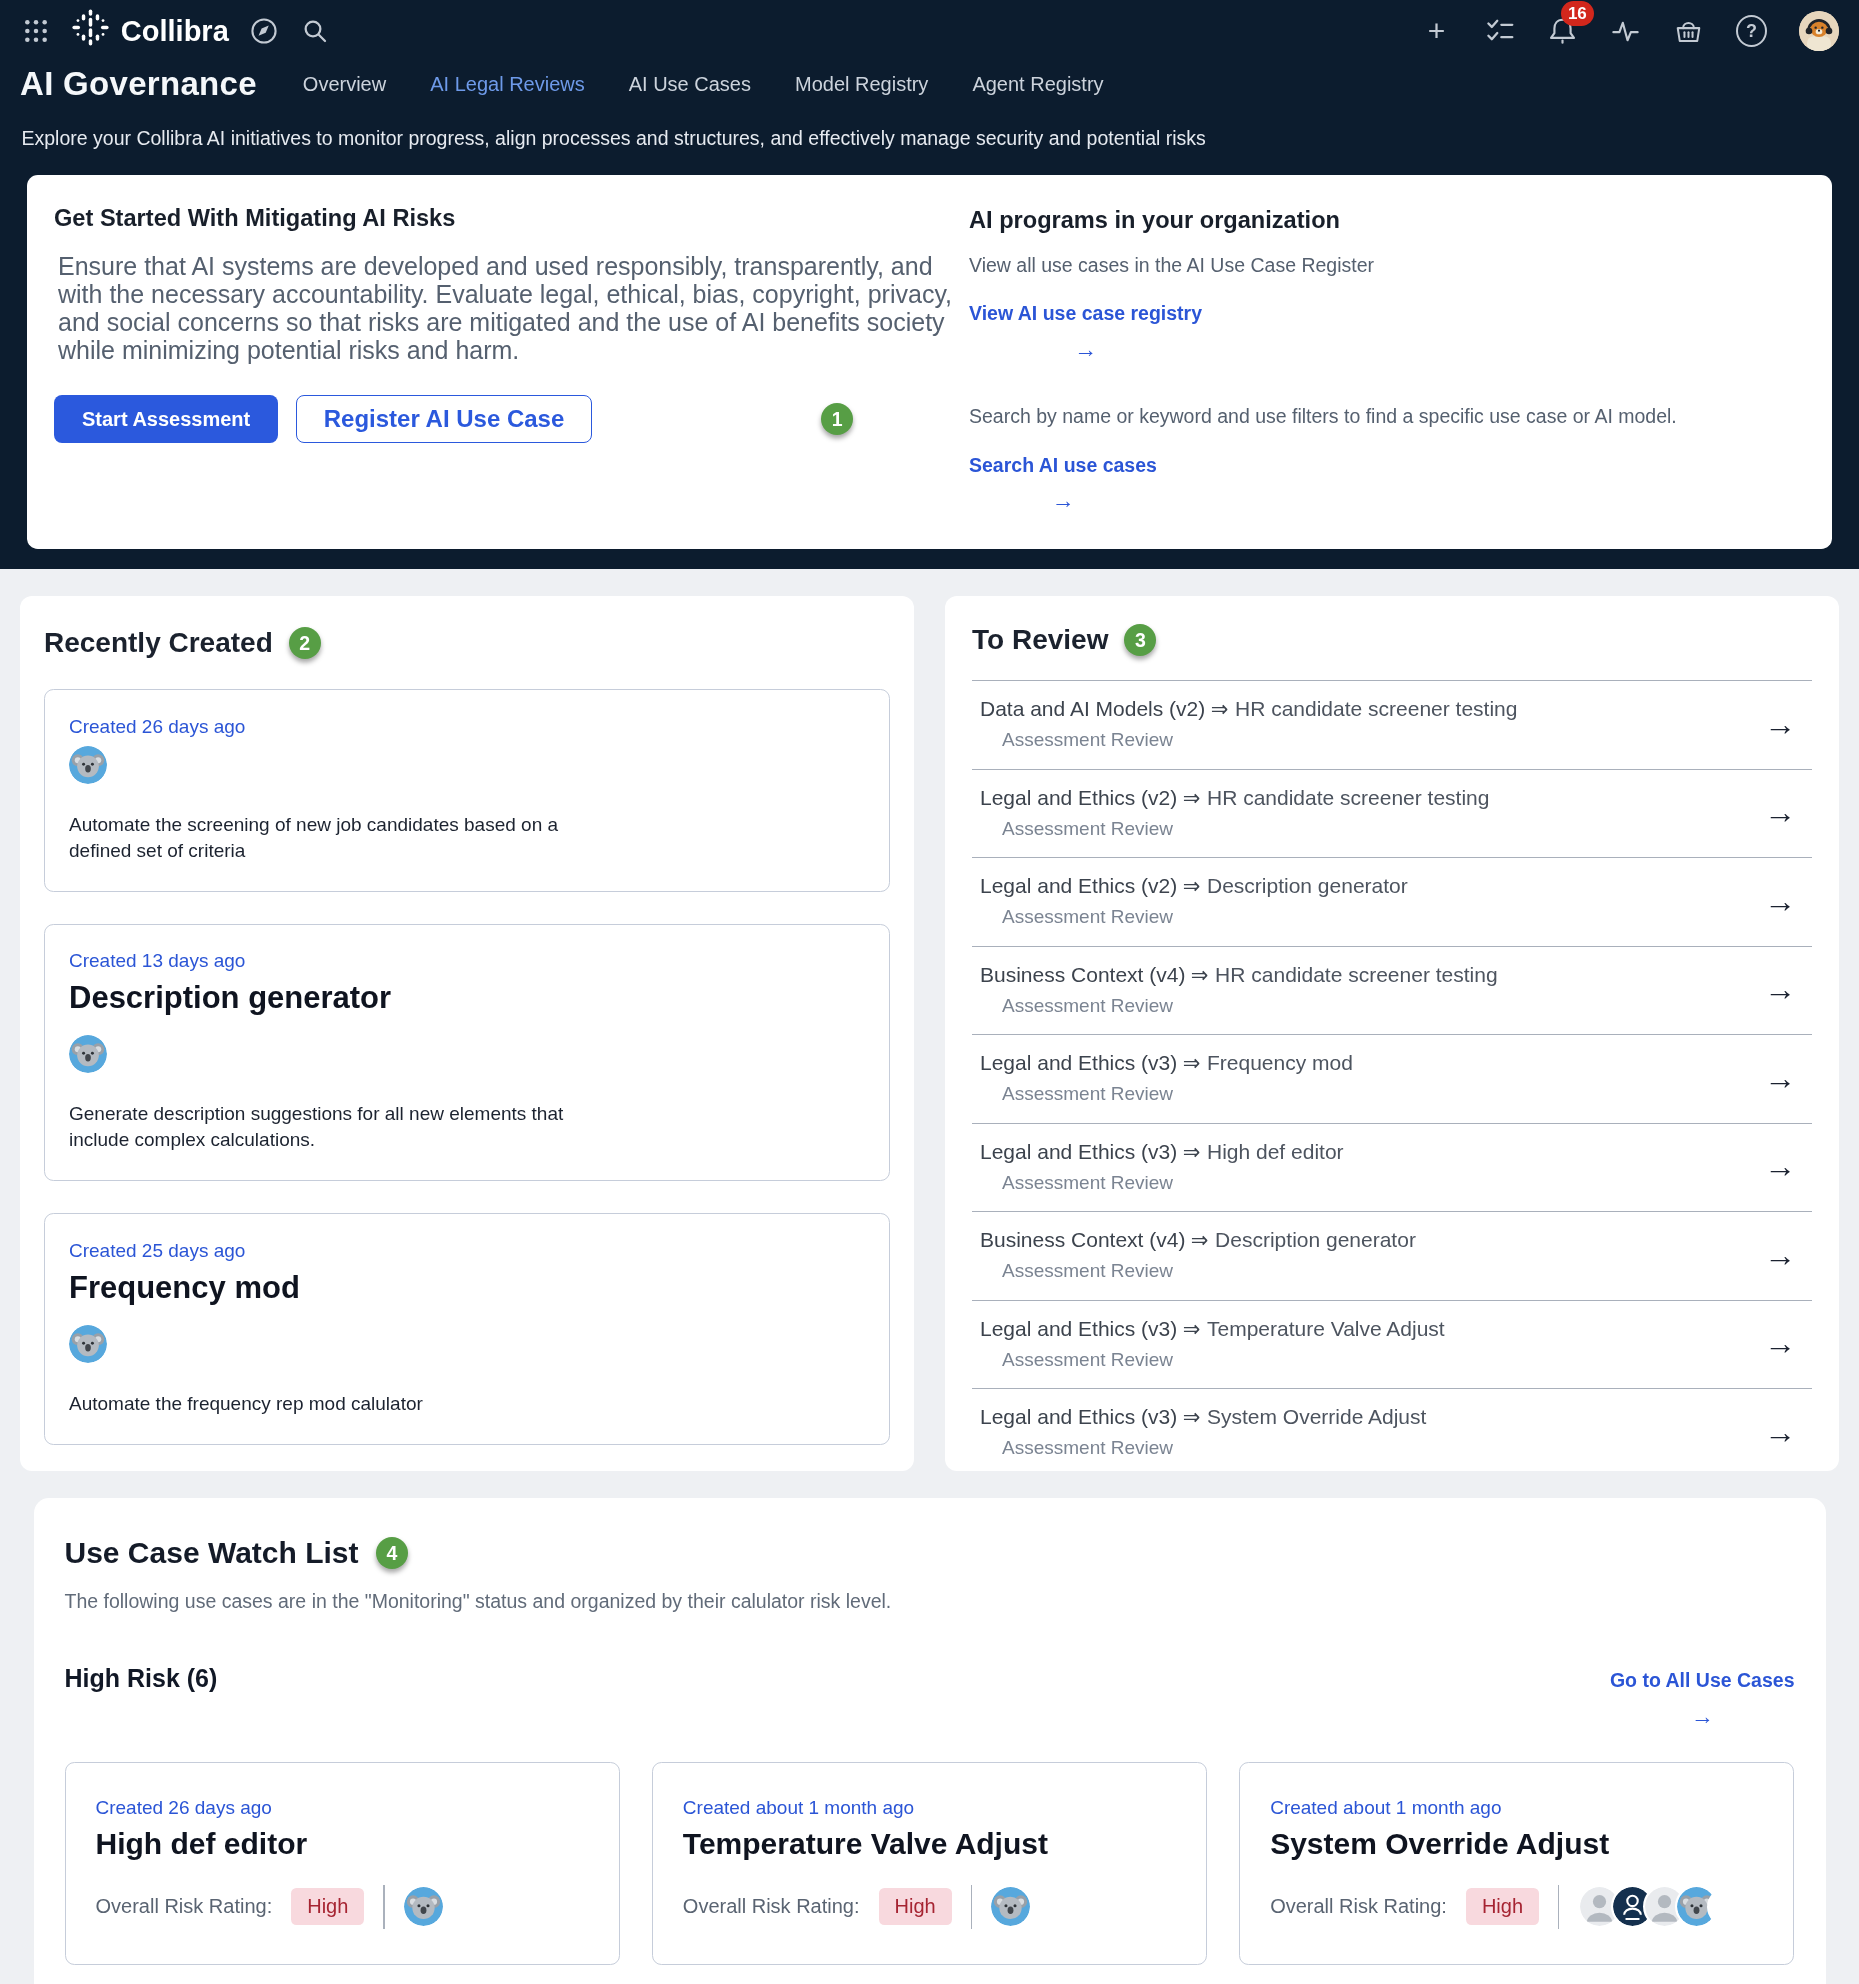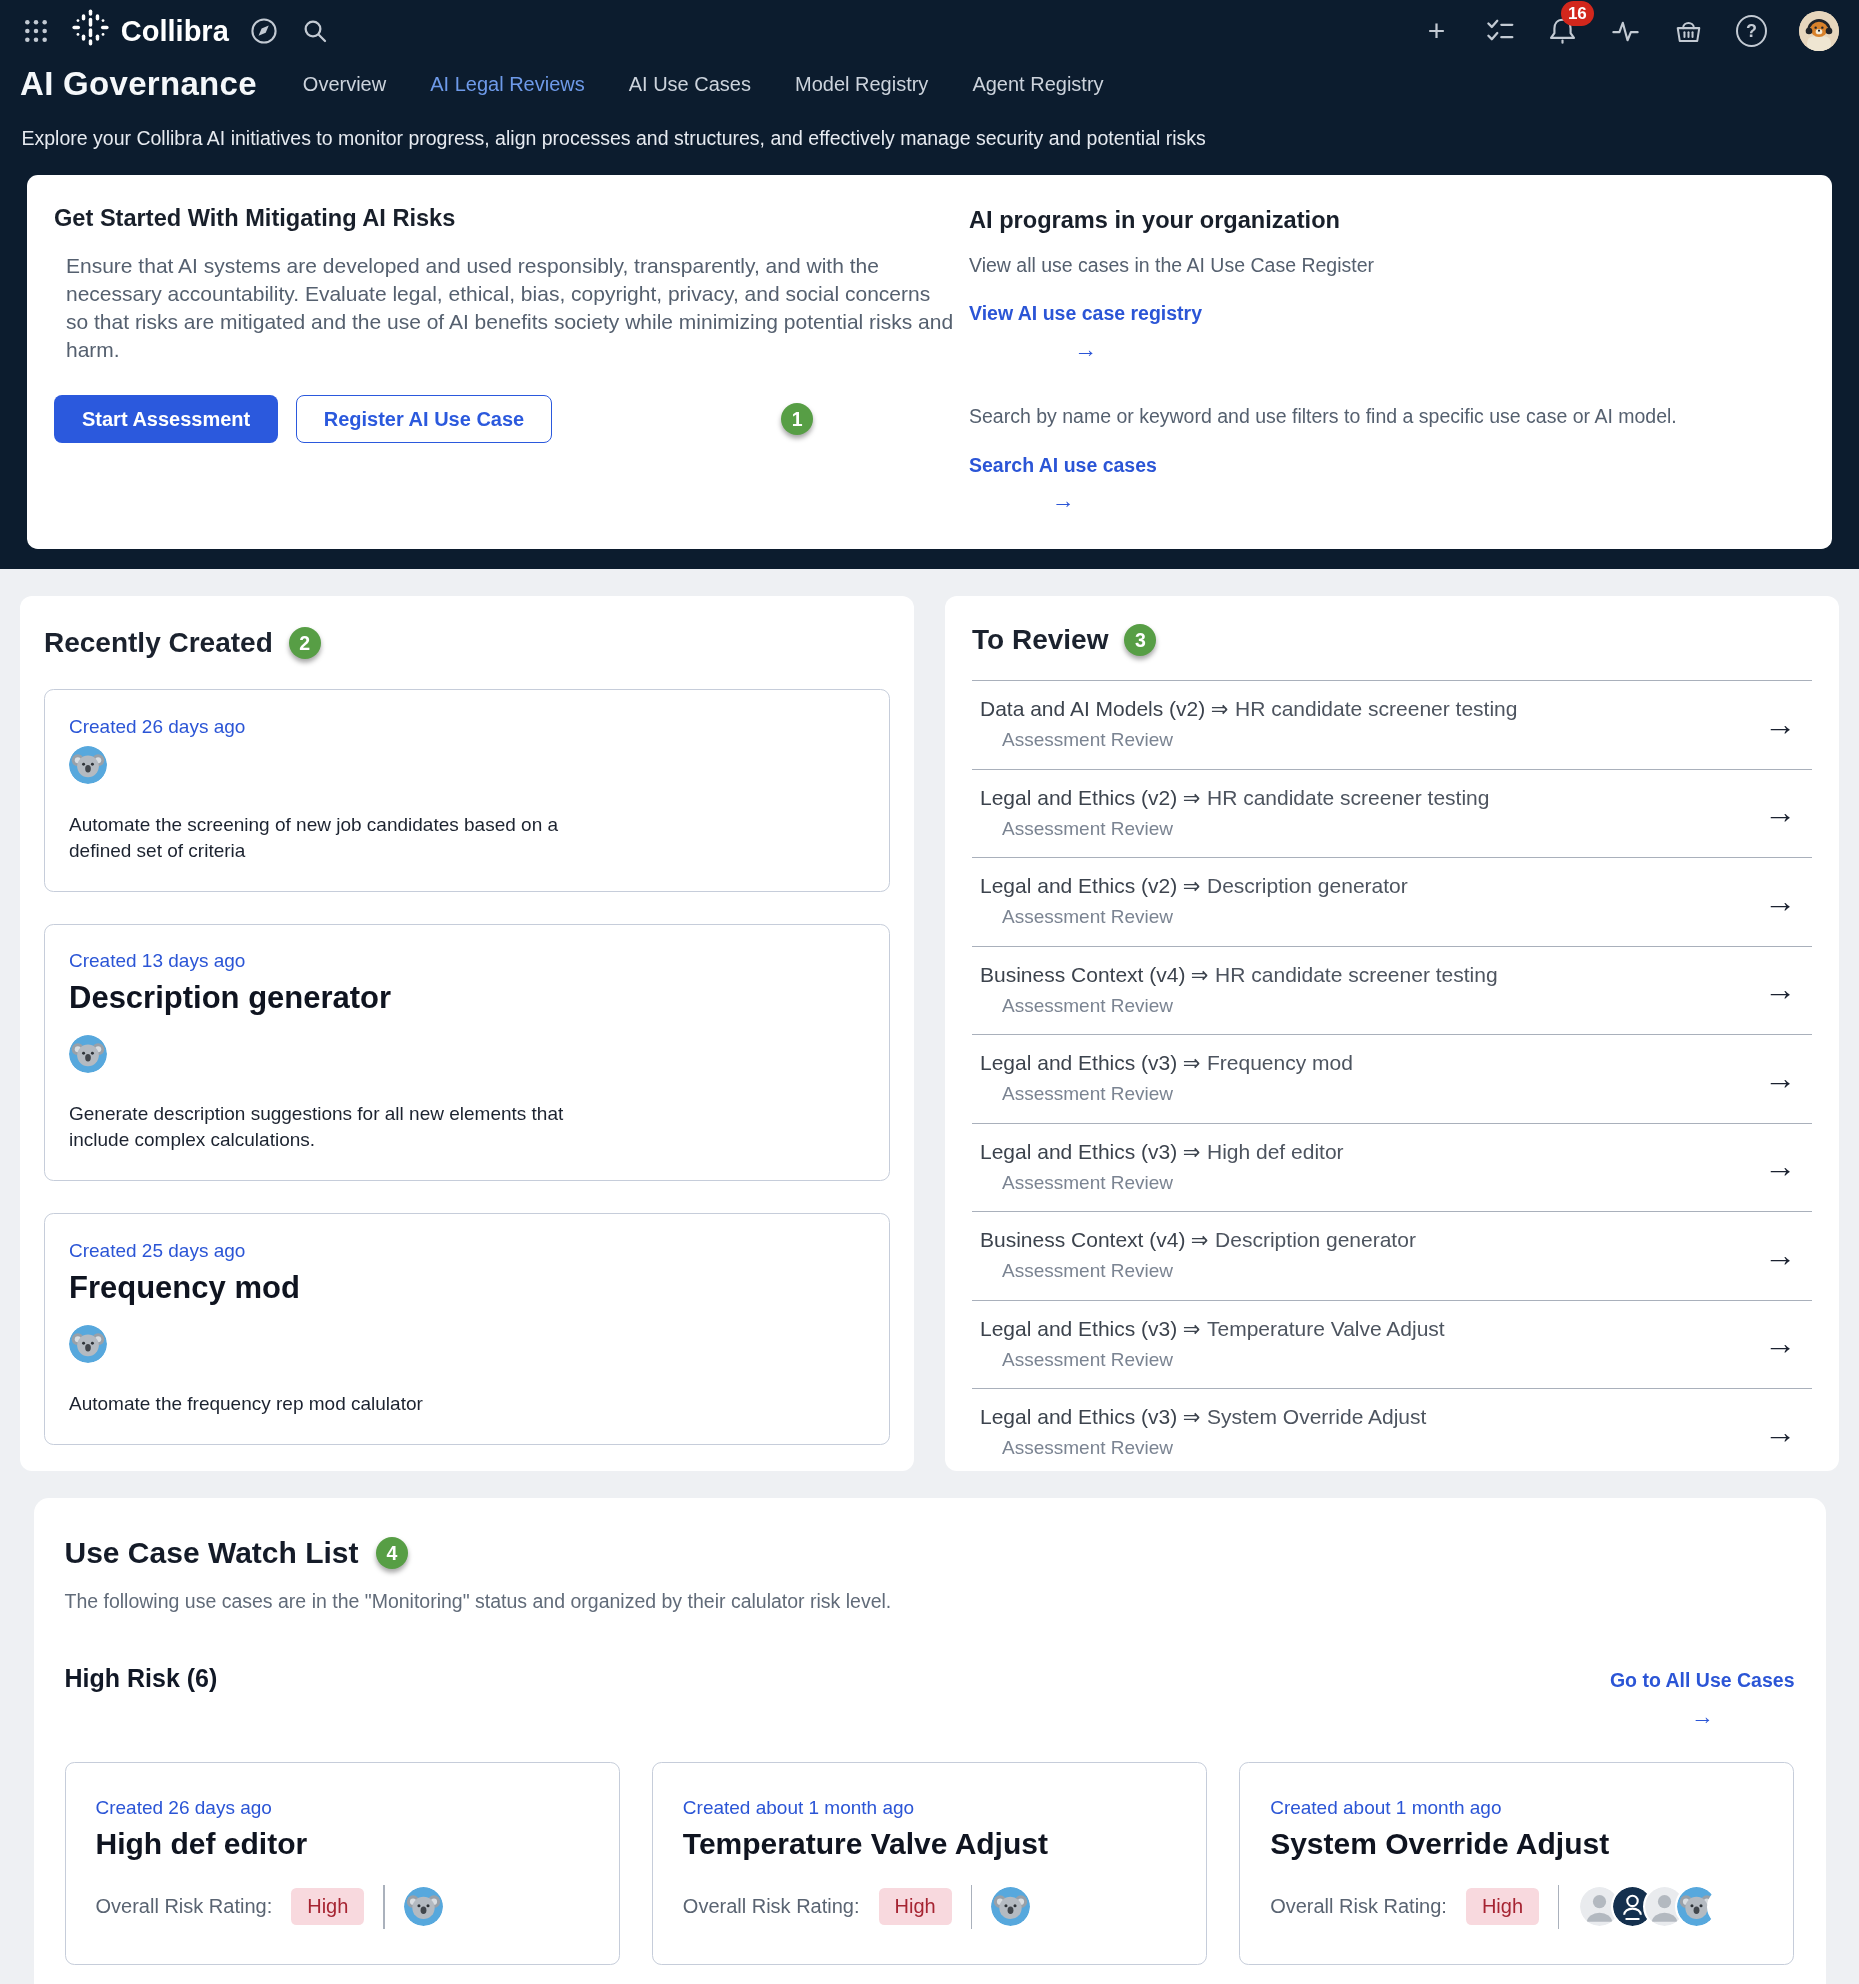--- a/index.html
+++ b/index.html
@@ -27,25 +27,25 @@
   .navrow{display:flex;align-items:flex-end;padding:2.7px 20px 0;}
   .page-title{color:#f4f7fa;font-size:33px;font-weight:600;margin:0;letter-spacing:0.3px;}
   .tabs{display:flex;gap:44px;margin-left:46px;padding-bottom:6.7px;}
   .tab{color:#ccd3dc;font-size:20px;cursor:pointer;}
   .tab.active{color:#6e9ae9;}
   .page-subtitle{color:#e6eaf0;font-size:19.5px;margin:24px 0 0 21.5px;}
 
   .hero{background:#fff;border-radius:10.8px;margin:25.6px 27px 0;
     display:grid;grid-template-columns:915px 1fr;padding:30px 32px 35px 27px;box-sizing:border-box;}
   .hero h2{font-size:23.6px;font-weight:700;color:#181f2a;margin:0 0 20px;}
-  .hero-text{font-size:21px;color:#55606f;line-height:28px;margin:0 12px 31px;max-width:895px;}
+  .hero-text{font-size:25px;color:#55606f;line-height:28px;margin:0 4px 31px;max-width:895px;}
   .btn-row{display:flex;align-items:center;}
   .btn-primary{background:#2b59dd;color:#fff;font-size:20px;font-weight:600;border:none;
     border-radius:8px;padding:0 28px;height:48px;cursor:pointer;font-family:inherit;}
-  .btn-secondary{background:#fff;color:#2b59dd;font-size:20px;font-weight:600;border:1.7px solid #2b59dd;
+  .btn-secondary{background:#fff;color:#2b59dd;font-size:24px;font-weight:600;border:1.7px solid #2b59dd;
     border-radius:8px;padding:0 27px;height:48px;margin-left:17.5px;cursor:pointer;font-family:inherit;}
   .green-badge{display:inline-flex;align-items:center;justify-content:center;flex:0 0 auto;
     width:32px;height:32px;border-radius:50%;background:#579e45;color:#fff;font-size:19.5px;font-weight:700;
     box-shadow:0 3.4px 5.4px rgba(0,0,0,.35);}
   .step1{margin-left:229px;}
   .hero-right{padding-top:1.3px;}
   .hero-line{font-size:19.5px;color:#55606f;margin:0 0 25.6px;}
   .hero-line.second{margin:42px 0 25.6px;}
   .link{color:#2b55d6;font-size:19.5px;font-weight:700;display:inline-flex;align-items:center;gap:10.8px;
     text-decoration:none;cursor:pointer;background:none;border:none;padding:0;font-family:inherit;flex-direction:column;}

